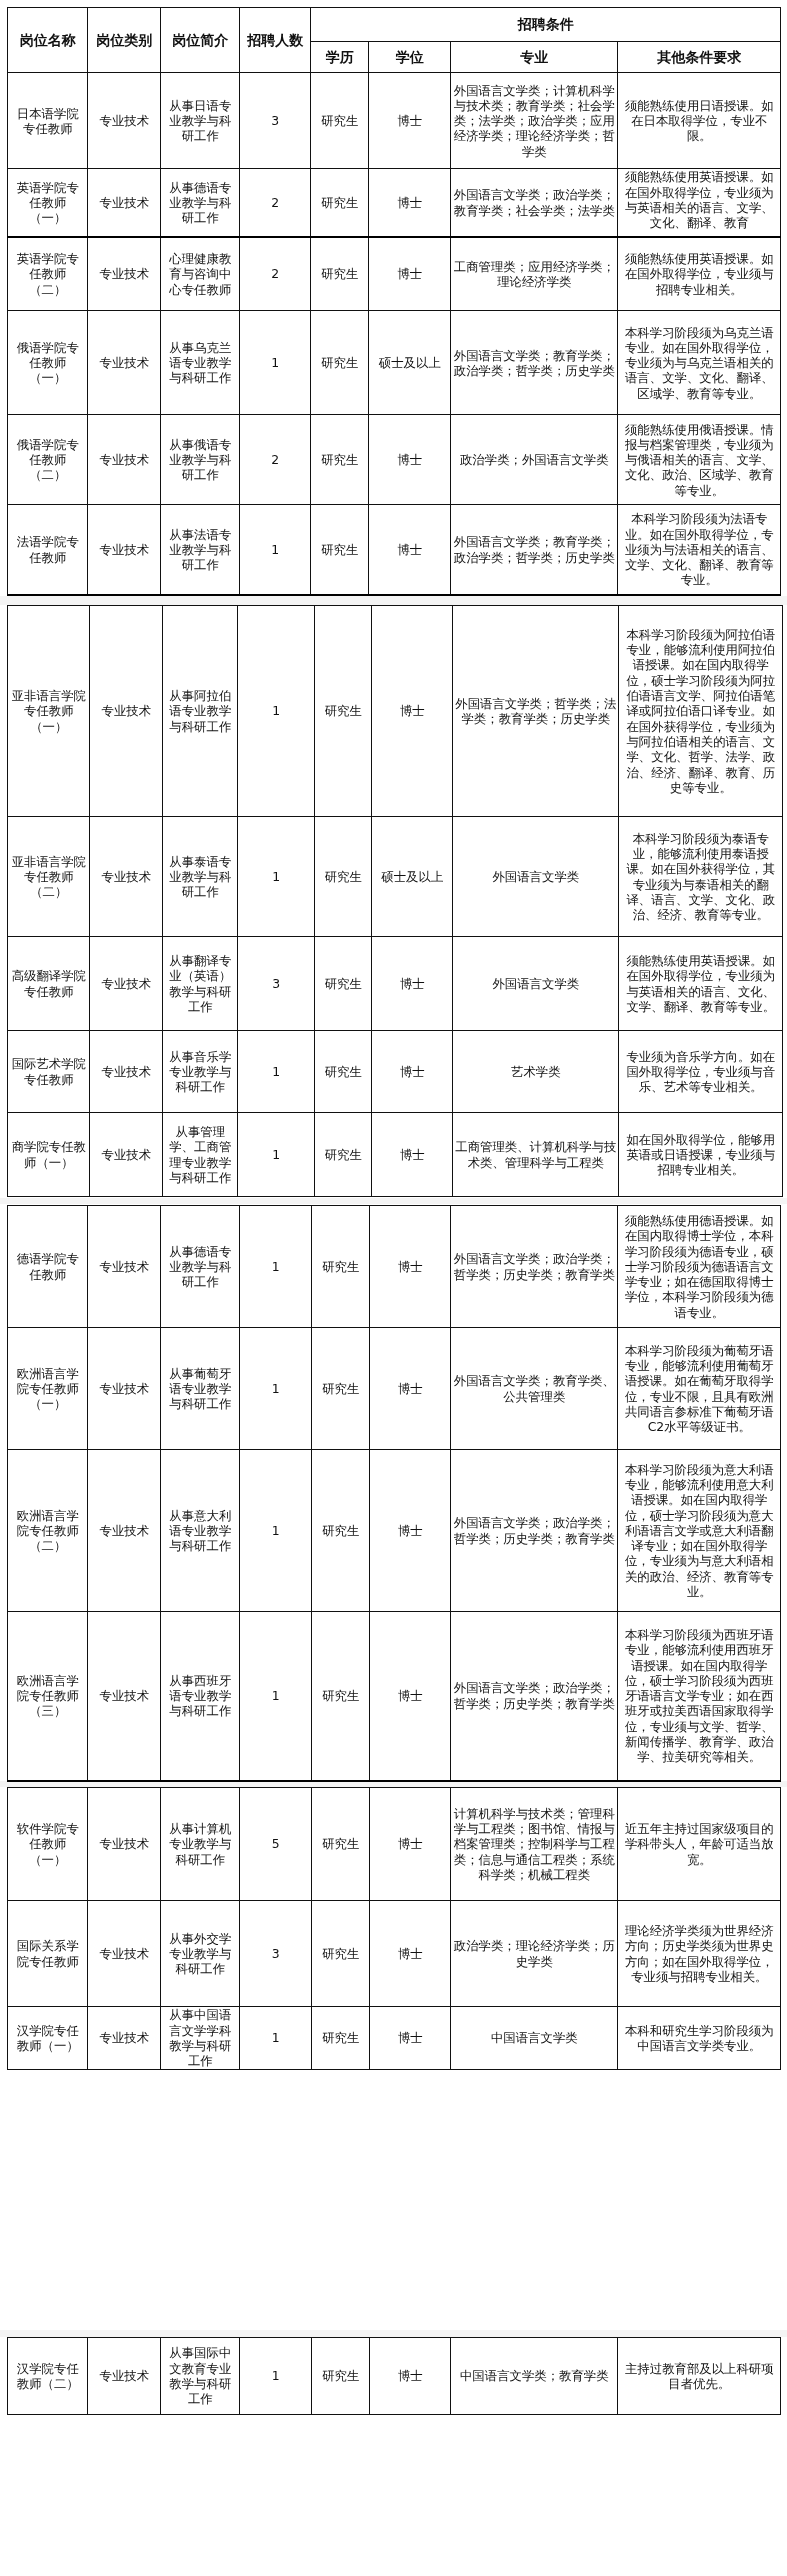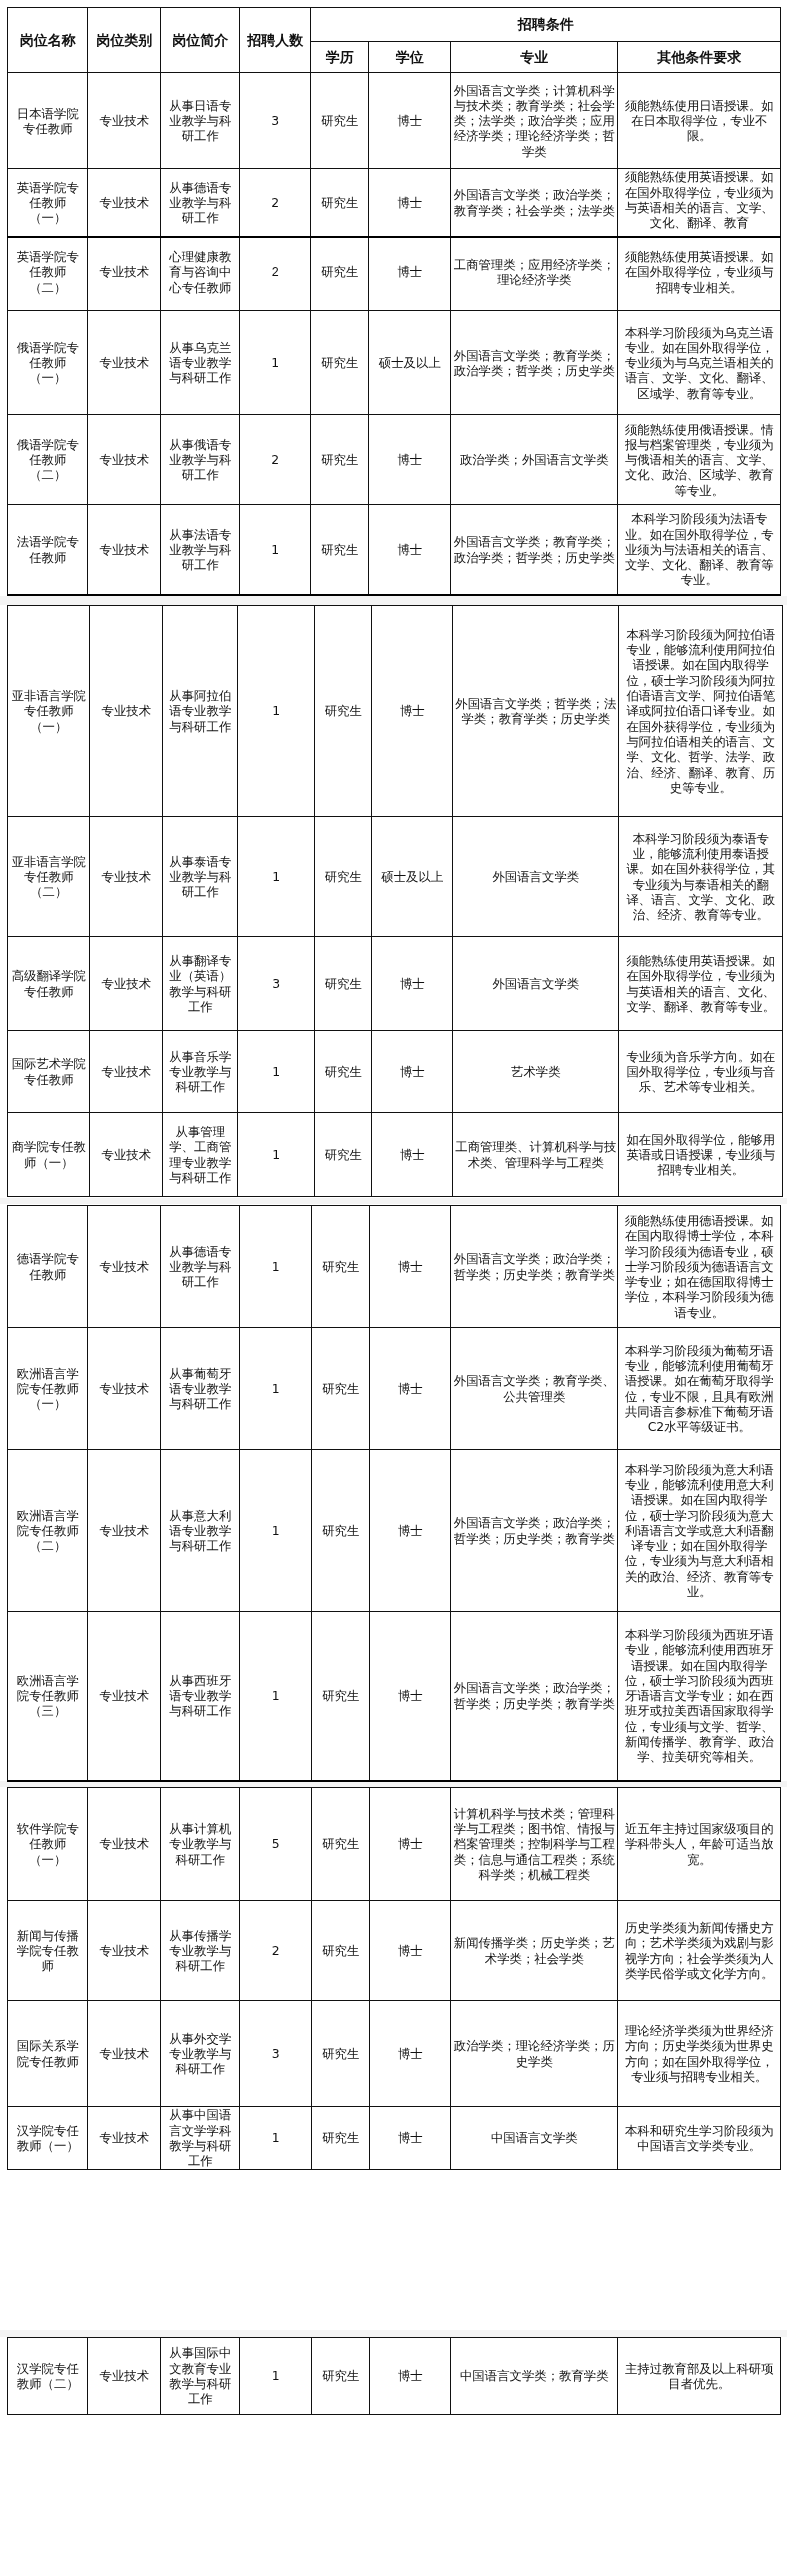--- a/index.html
+++ b/index.html
@@ -65,21 +65,21 @@
       <tr class="thick" style="height:68px;">
         <td>英语学院专任教师（一）</td>
         <td>专业技术</td>
         <td>从事德语专业教学与科研工作</td>
         <td>2</td>
         <td>研究生</td>
         <td>博士</td>
         <td class="major">外国语言文学类；政治学类；教育学类；社会学类；法学类</td>
         <td class="req" style="vertical-align:top;">须能熟练使用英语授课。如在国外取得学位，专业须为与英语相关的语言、文学、文化、翻译、教育</td>
       </tr>
-      <tr style="height:74px;font-family:Liberation Mono, monospace;">
+      <tr style="height:74px;">
         <td>英语学院专任教师（二）</td>
         <td>专业技术</td>
         <td>心理健康教育与咨询中心专任教师</td>
         <td>2</td>
         <td>研究生</td>
         <td>博士</td>
         <td class="major">工商管理类；应用经济学类；理论经济学类</td>
         <td class="req">须能熟练使用英语授课。如在国外取得学位，专业须与招聘专业相关。</td>
       </tr>
       <tr style="height:104px;">
@@ -256,30 +256,20 @@
       <tr style="height:113px;">
         <td>软件学院专任教师（一）</td>
         <td>专业技术</td>
         <td>从事计算机专业教学与科研工作</td>
         <td>5</td>
         <td>研究生</td>
         <td>博士</td>
         <td class="major">计算机科学与技术类；管理科学与工程类；图书馆、情报与档案管理类；控制科学与工程类；信息与通信工程类；系统科学类；机械工程类</td>
         <td class="req">近五年主持过国家级项目的学科带头人，年龄可适当放宽。</td>
       </tr>
-      <tr style="height:100px;">
-        <td>新闻与传播学院专任教师</td>
-        <td>专业技术</td>
-        <td>从事传播学专业教学与科研工作</td>
-        <td>2</td>
-        <td>研究生</td>
-        <td>博士</td>
-        <td class="major">新闻传播学类；历史学类；艺术学类；社会学类</td>
-        <td class="req">历史学类须为新闻传播史方向；艺术学类须为戏剧与影视学方向；社会学类须为人类学民俗学或文化学方向。</td>
-      </tr>
       <tr style="height:106px;">
         <td>国际关系学院专任教师</td>
         <td>专业技术</td>
         <td>从事外交学专业教学与科研工作</td>
         <td>3</td>
         <td>研究生</td>
         <td>博士</td>
         <td class="major">政治学类；理论经济学类；历史学类</td>
         <td class="req">理论经济学类须为世界经济方向；历史学类须为世界史方向；如在国外取得学位，专业须与招聘专业相关。</td>
       </tr>

